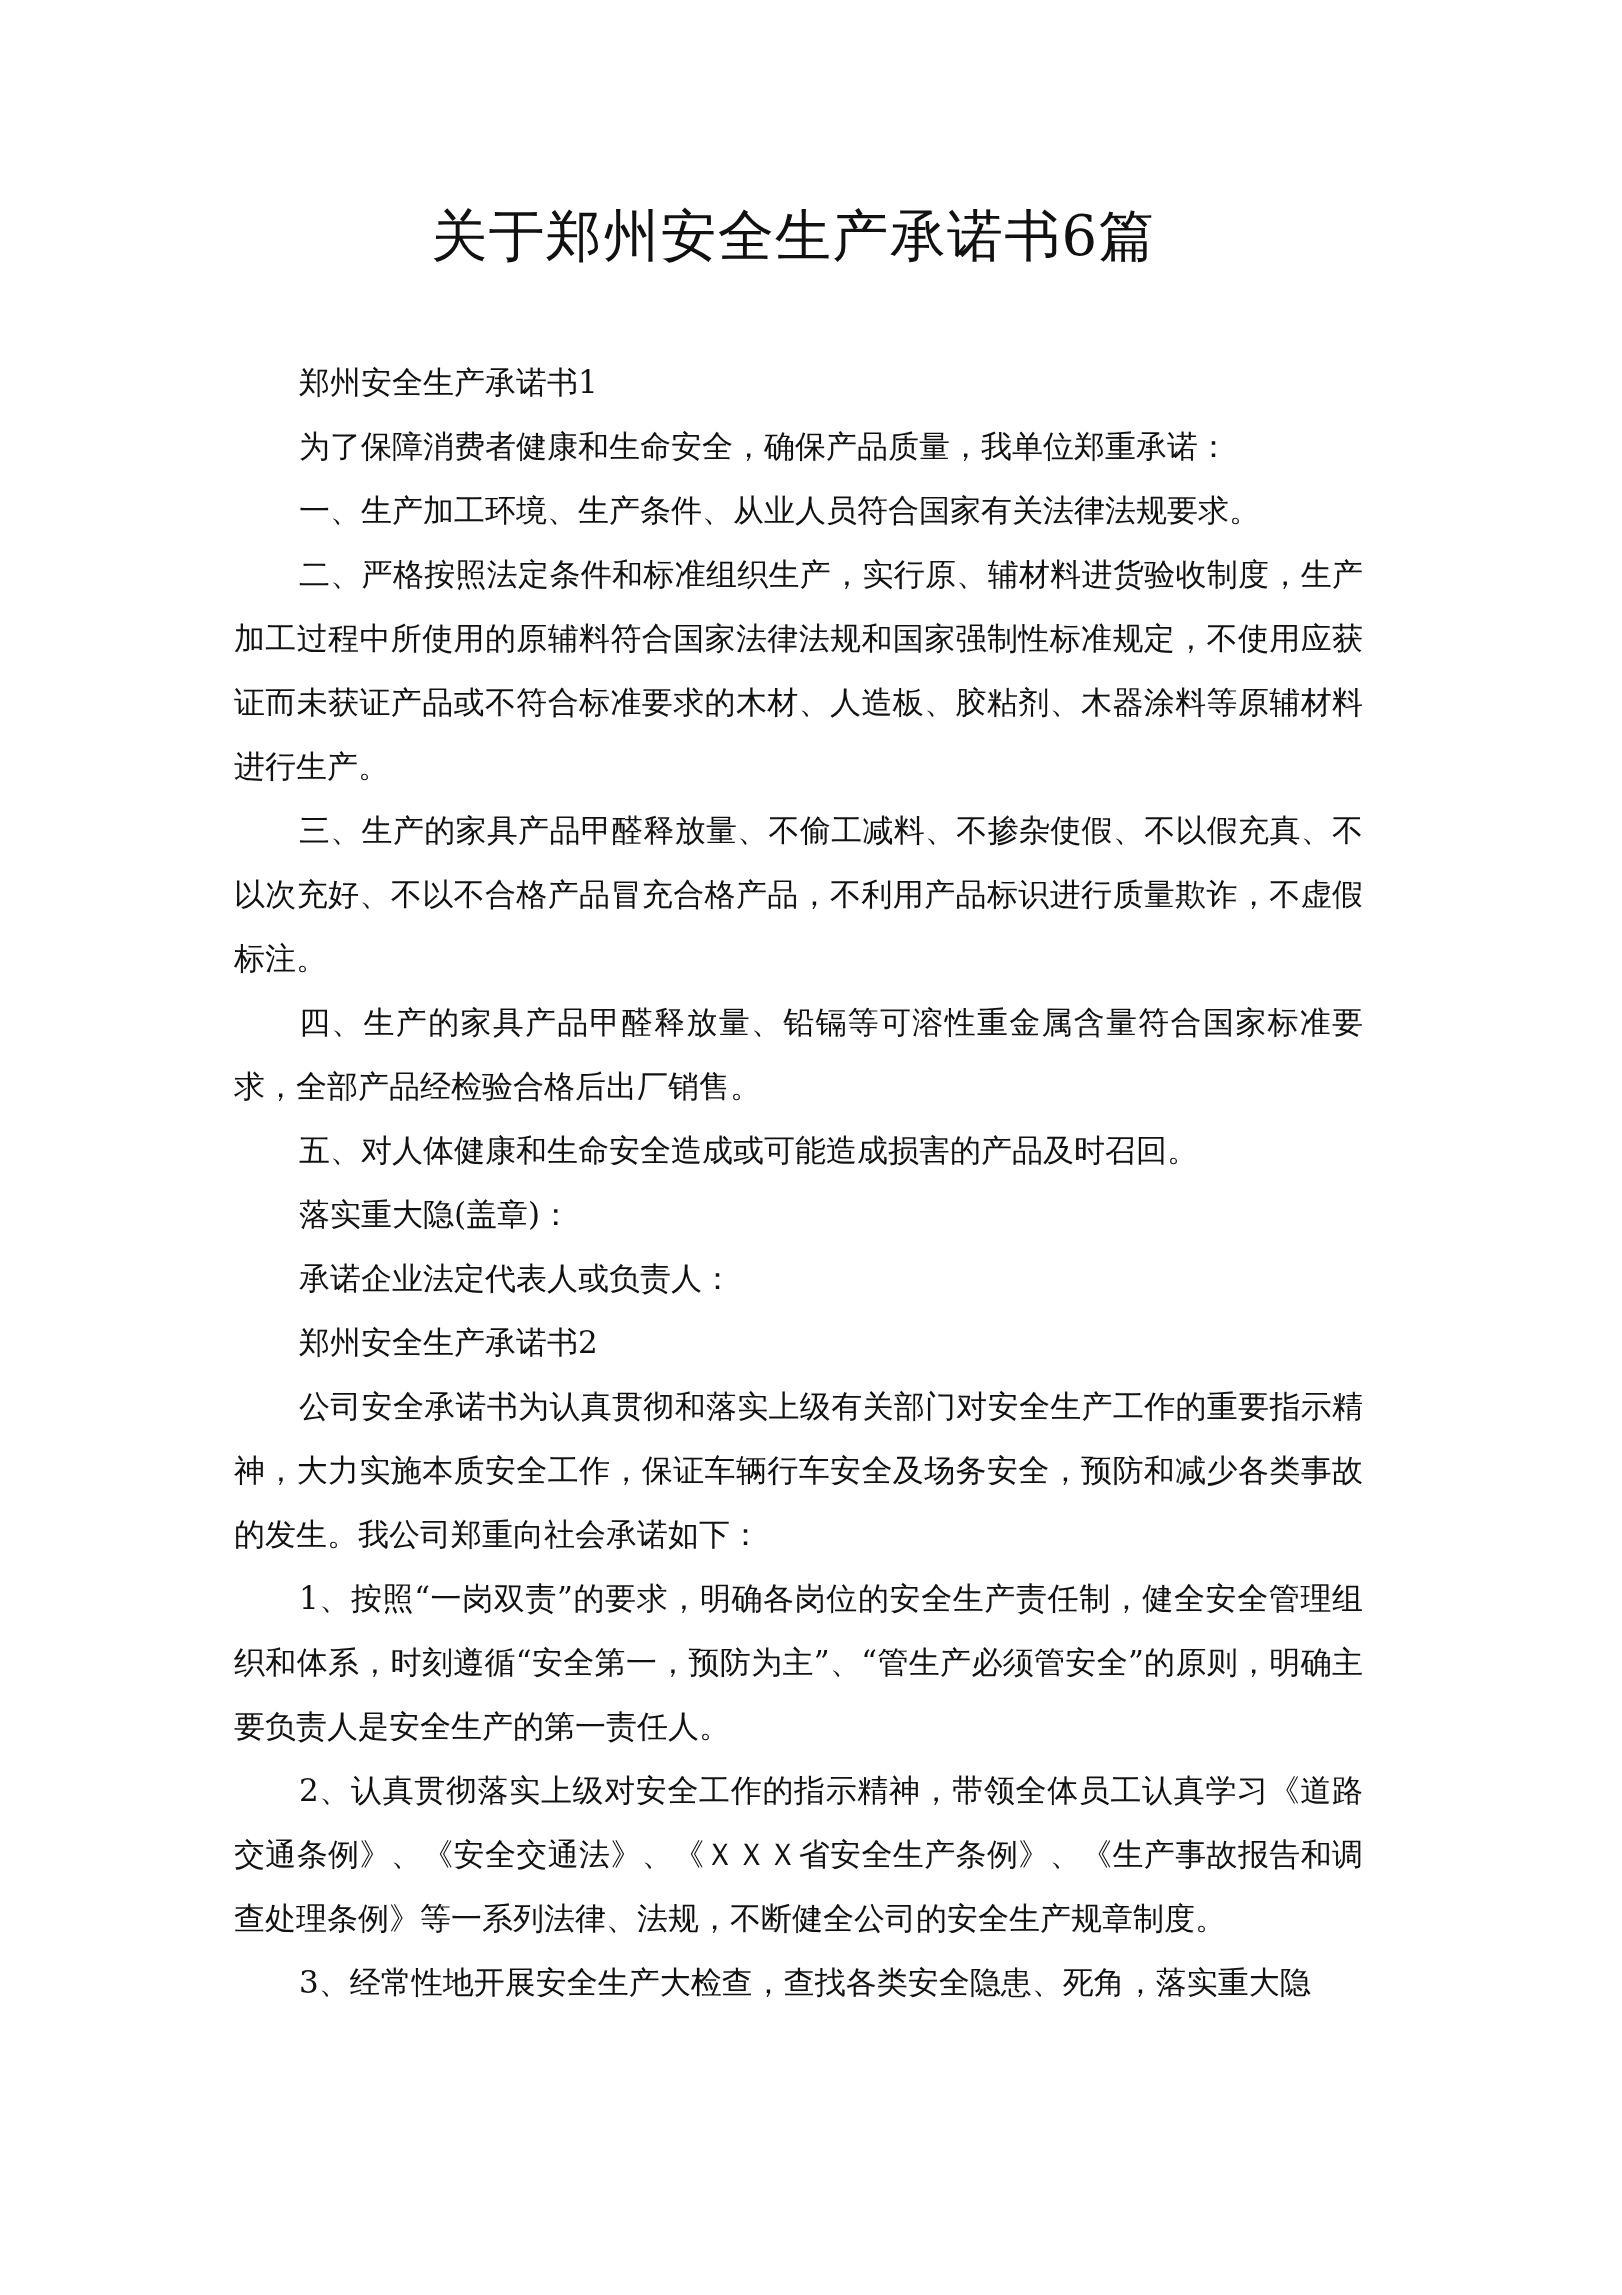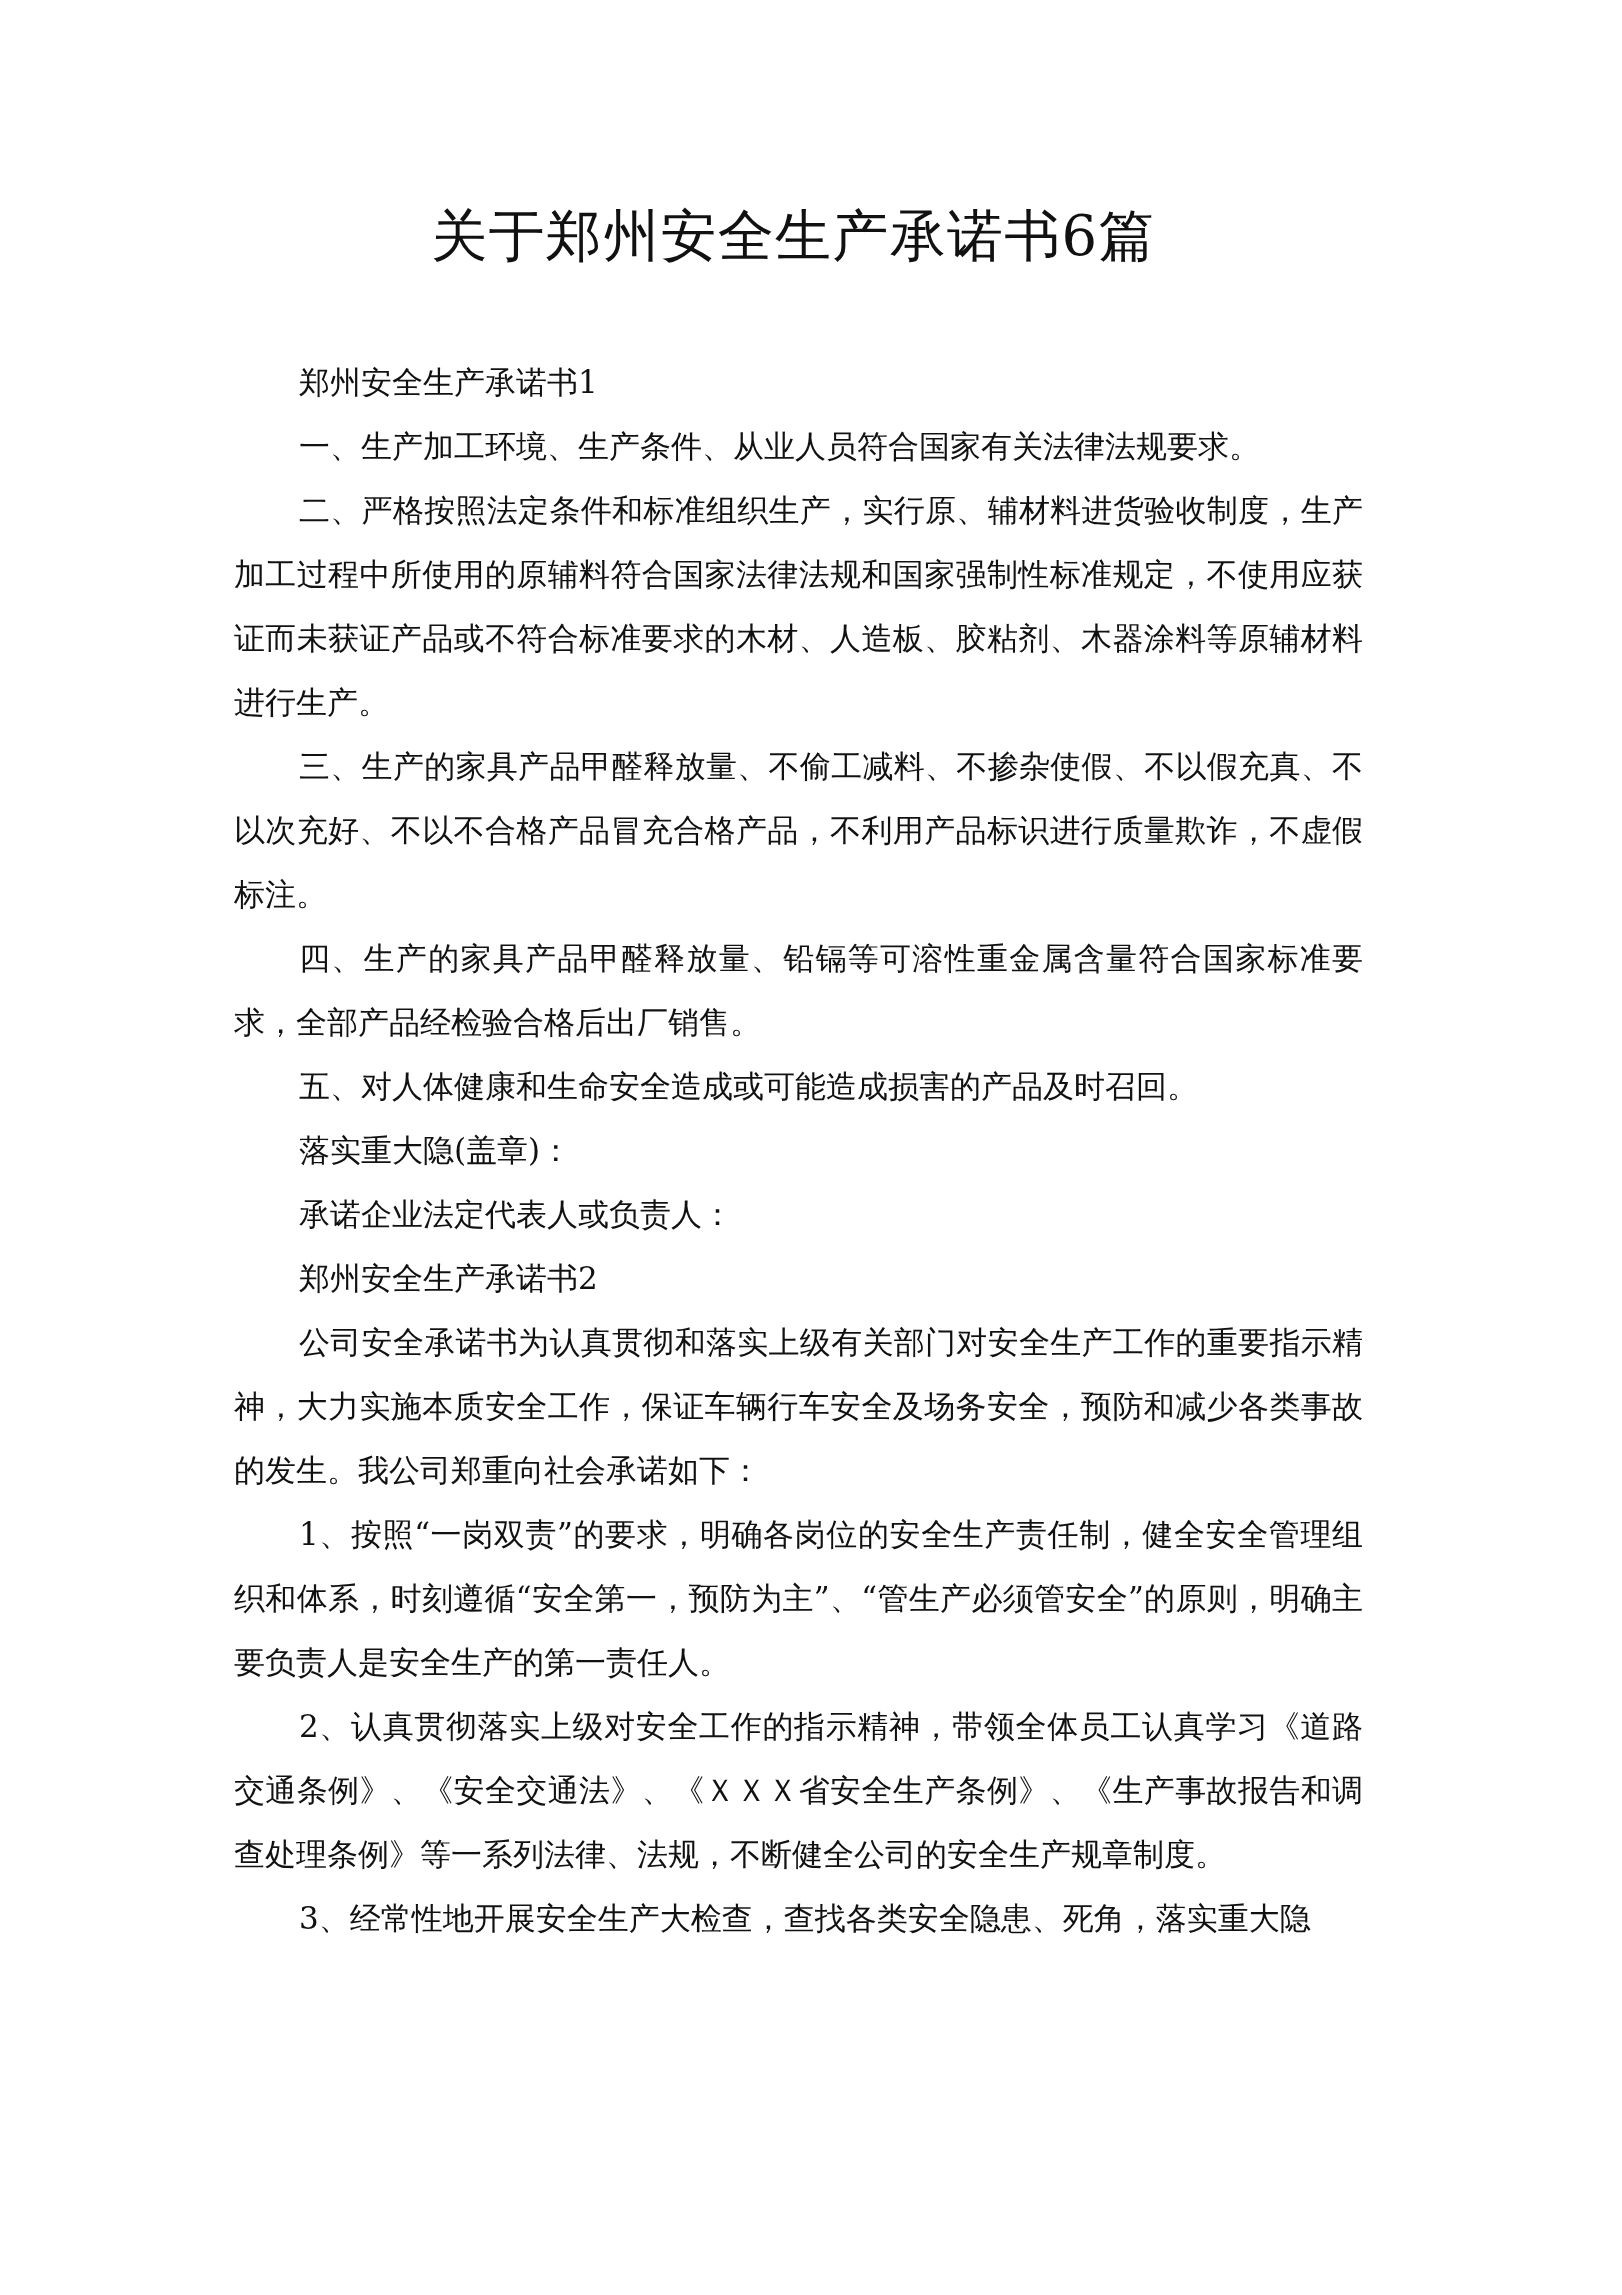--- a/index.html
+++ b/index.html
@@ -55,20 +55,21 @@
   }
 </style>
 </head>
 <body>
 
 <div class="page">
   <h1 class="doc-title">关于郑州安全生产承诺书6篇</h1>
 
   <div class="body">
     <p class="p heading">郑州安全生产承诺书1</p>
+    <p class="p">为了保障消费者健康和生命安全，确保产品质量，我单位郑重承诺：</p>
     <p class="p">一、生产加工环境、生产条件、从业人员符合国家有关法律法规要求。</p>
     <p class="p">二、严格按照法定条件和标准组织生产，实行原、辅材料进货验收制度，生产加工过程中所使用的原辅料符合国家法律法规和国家强制性标准规定，不使用应获证而未获证产品或不符合标准要求的木材、人造板、胶粘剂、木器涂料等原辅材料进行生产。</p>
     <p class="p">三、生产的家具产品甲醛释放量、不偷工减料、不掺杂使假、不以假充真、不以次充好、不以不合格产品冒充合格产品，不利用产品标识进行质量欺诈，不虚假标注。</p>
     <p class="p">四、生产的家具产品甲醛释放量、铅镉等可溶性重金属含量符合国家标准要求，全部产品经检验合格后出厂销售。</p>
     <p class="p">五、对人体健康和生命安全造成或可能造成损害的产品及时召回。</p>
     <p class="p">落实重大隐(盖章)：</p>
     <p class="p">承诺企业法定代表人或负责人：</p>
     <p class="p heading">郑州安全生产承诺书2</p>
     <p class="p">公司安全承诺书为认真贯彻和落实上级有关部门对安全生产工作的重要指示精神，大力实施本质安全工作，保证车辆行车安全及场务安全，预防和减少各类事故的发生。我公司郑重向社会承诺如下：</p>
     <p class="p">1、按照“一岗双责”的要求，明确各岗位的安全生产责任制，健全安全管理组织和体系，时刻遵循“安全第一，预防为主”、“管生产必须管安全”的原则，明确主要负责人是安全生产的第一责任人。</p>

